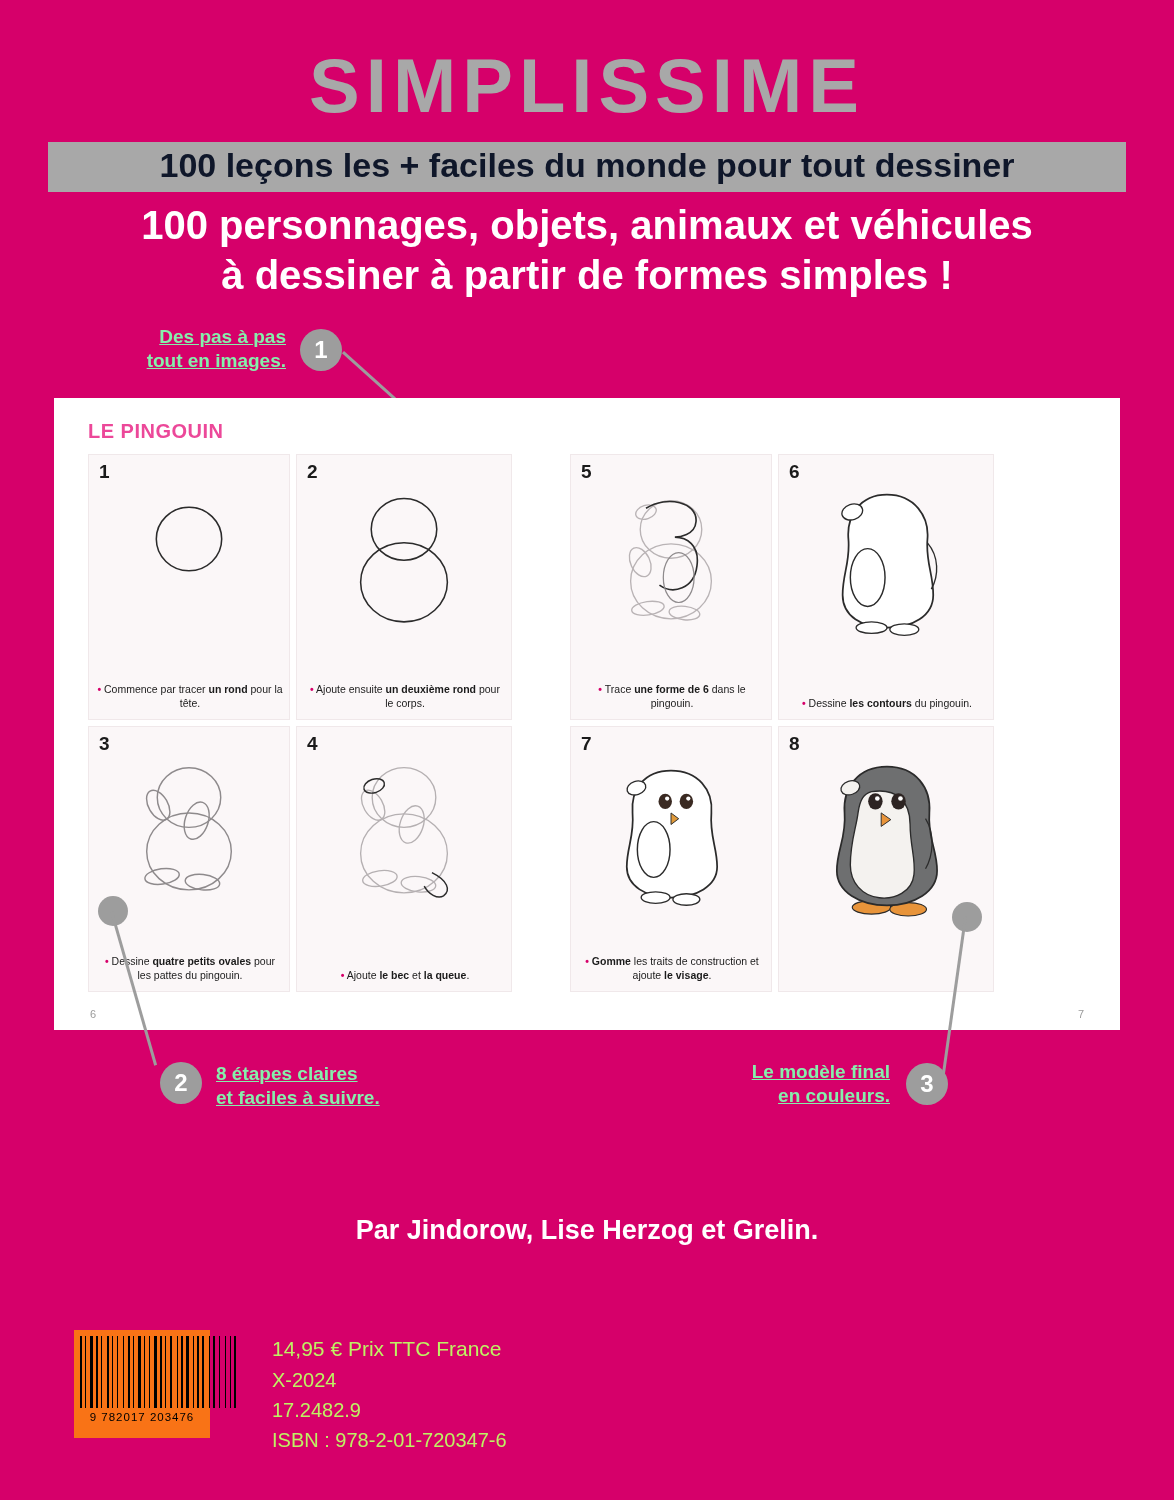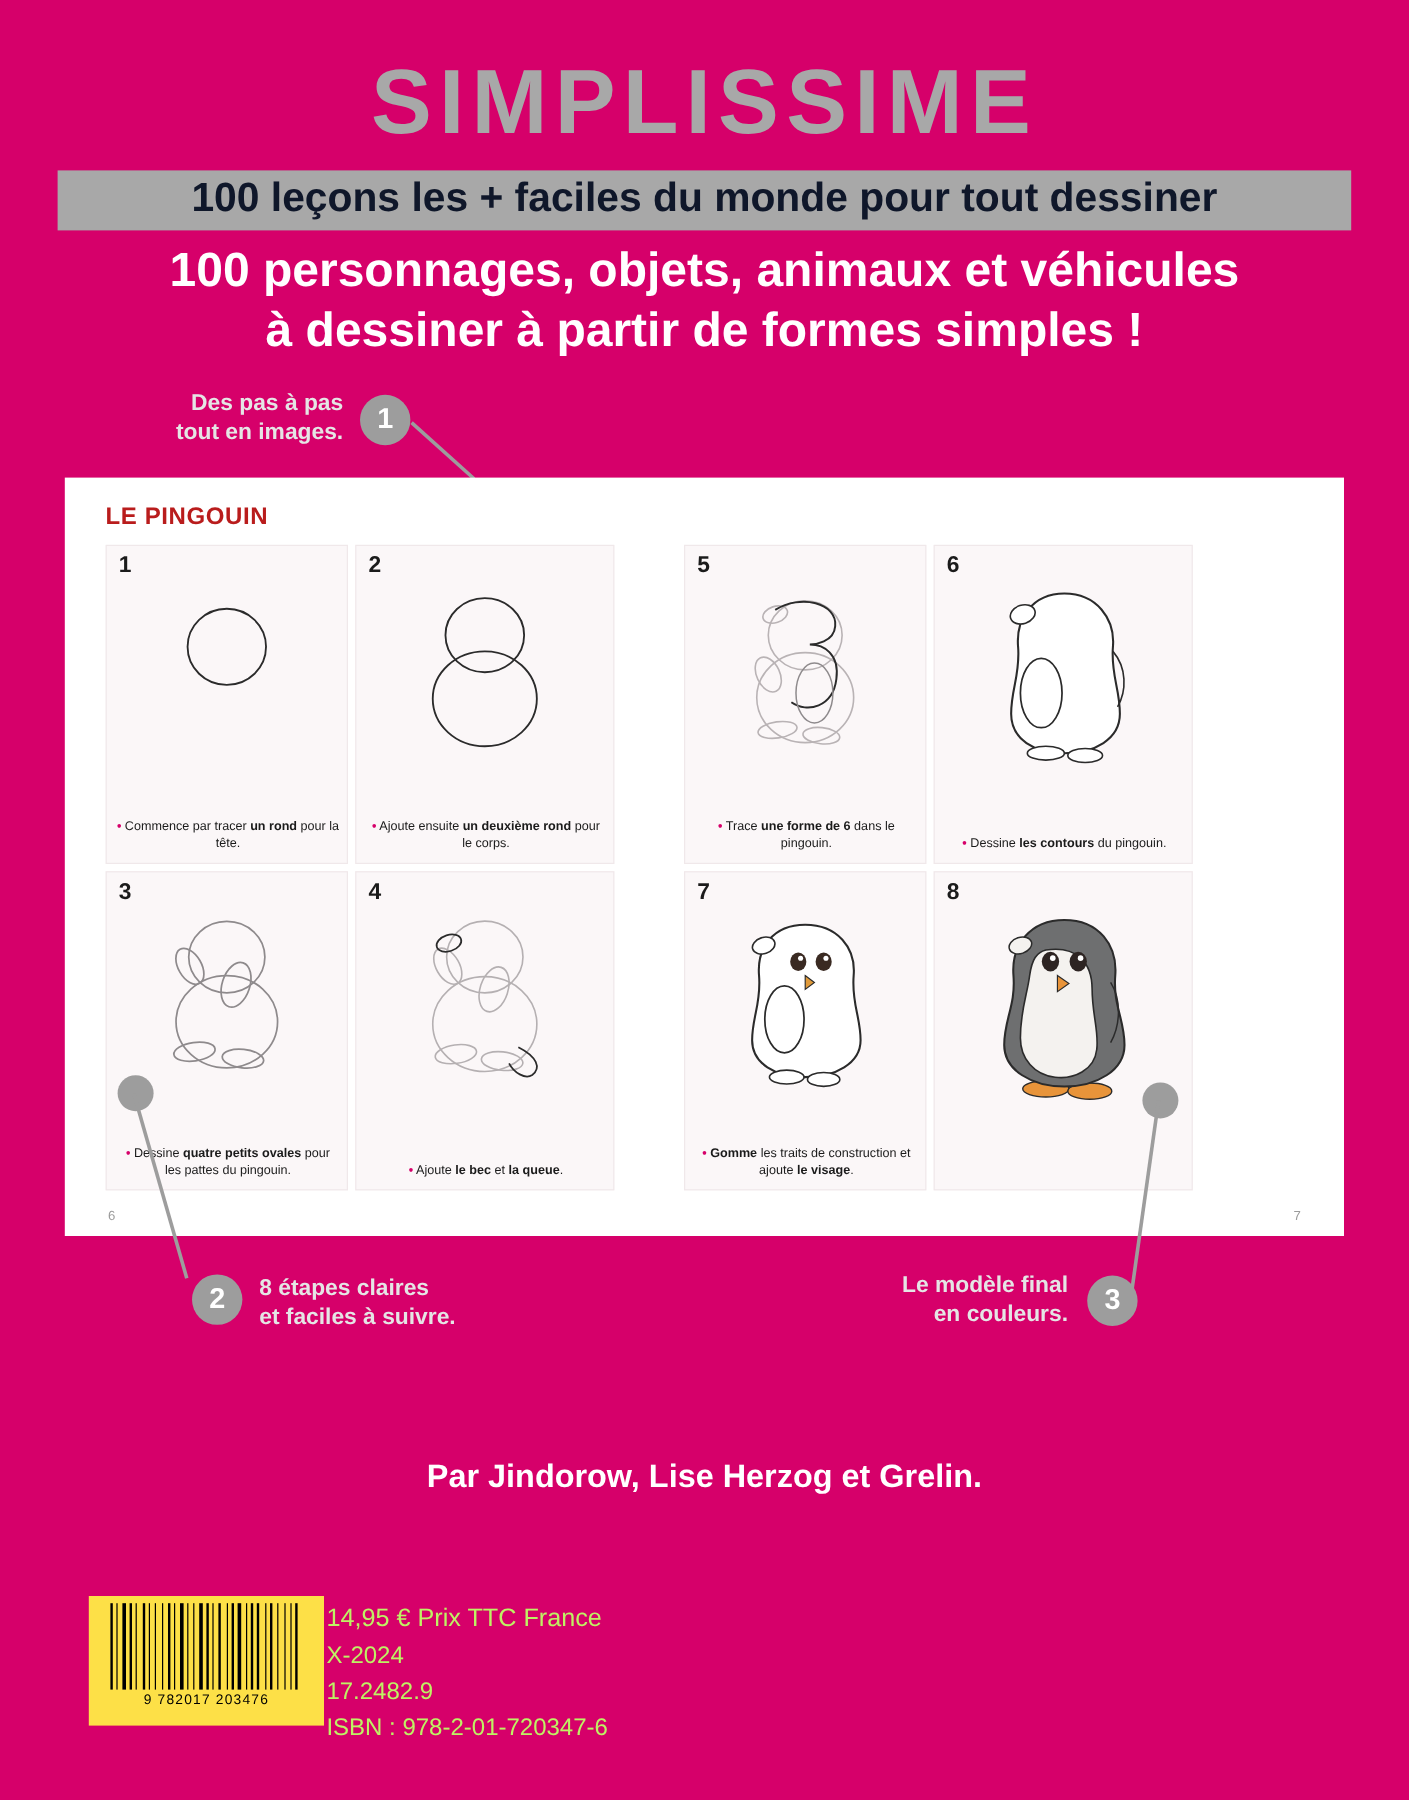--- a/index.html
+++ b/index.html
@@ -54,21 +54,22 @@
     line-height: 1.25;
     color: #ffffff;
   }
 
   
   .callout-text {
     position: absolute;
     font-size: 19px;
     font-weight: bold;
     line-height: 1.25;
-    color: #e5e5e5;
+    color: #86efac;
+    text-decoration: underline;
   }
   .callout-num {
     position: absolute;
     width: 42px;
     height: 42px;
     border-radius: 50%;
     background: #9d9d9d;
     color: #ffffff;
     font-size: 24px;
     font-weight: bold;
@@ -98,21 +99,21 @@
     width: 1066px;
     height: 632px;
     background: #ffffff;
   }
   .spread-title {
     position: absolute;
     left: 34px;
     top: 22px;
     font-size: 20px;
     font-weight: bold;
-    color: #b91c1c;
+    color: #ec4899;
     letter-spacing: 0.5px;
   }
   .grid {
     position: absolute;
     left: 34px;
     top: 56px;
     width: 1000px;
     display: grid;
     grid-template-columns: 208px 222px 52px 208px 222px;
     grid-template-rows: 272px 272px;
@@ -173,23 +174,23 @@
     font-size: 27px;
     font-weight: bold;
     color: #ffffff;
   }
 
   
   .barcode-box {
     position: absolute;
     left: 74px;
     top: 1330px;
-    width: 196px;
+    width: 136px;
     height: 108px;
-    background: #fde047;
+    background: #f97316;
     padding: 6px 6px 2px 6px;
     box-sizing: border-box;
   }
   .bars {
     width: 160px;
     height: 72px;
     position: relative;
     margin: 0 auto;
   }
   .bars i {

